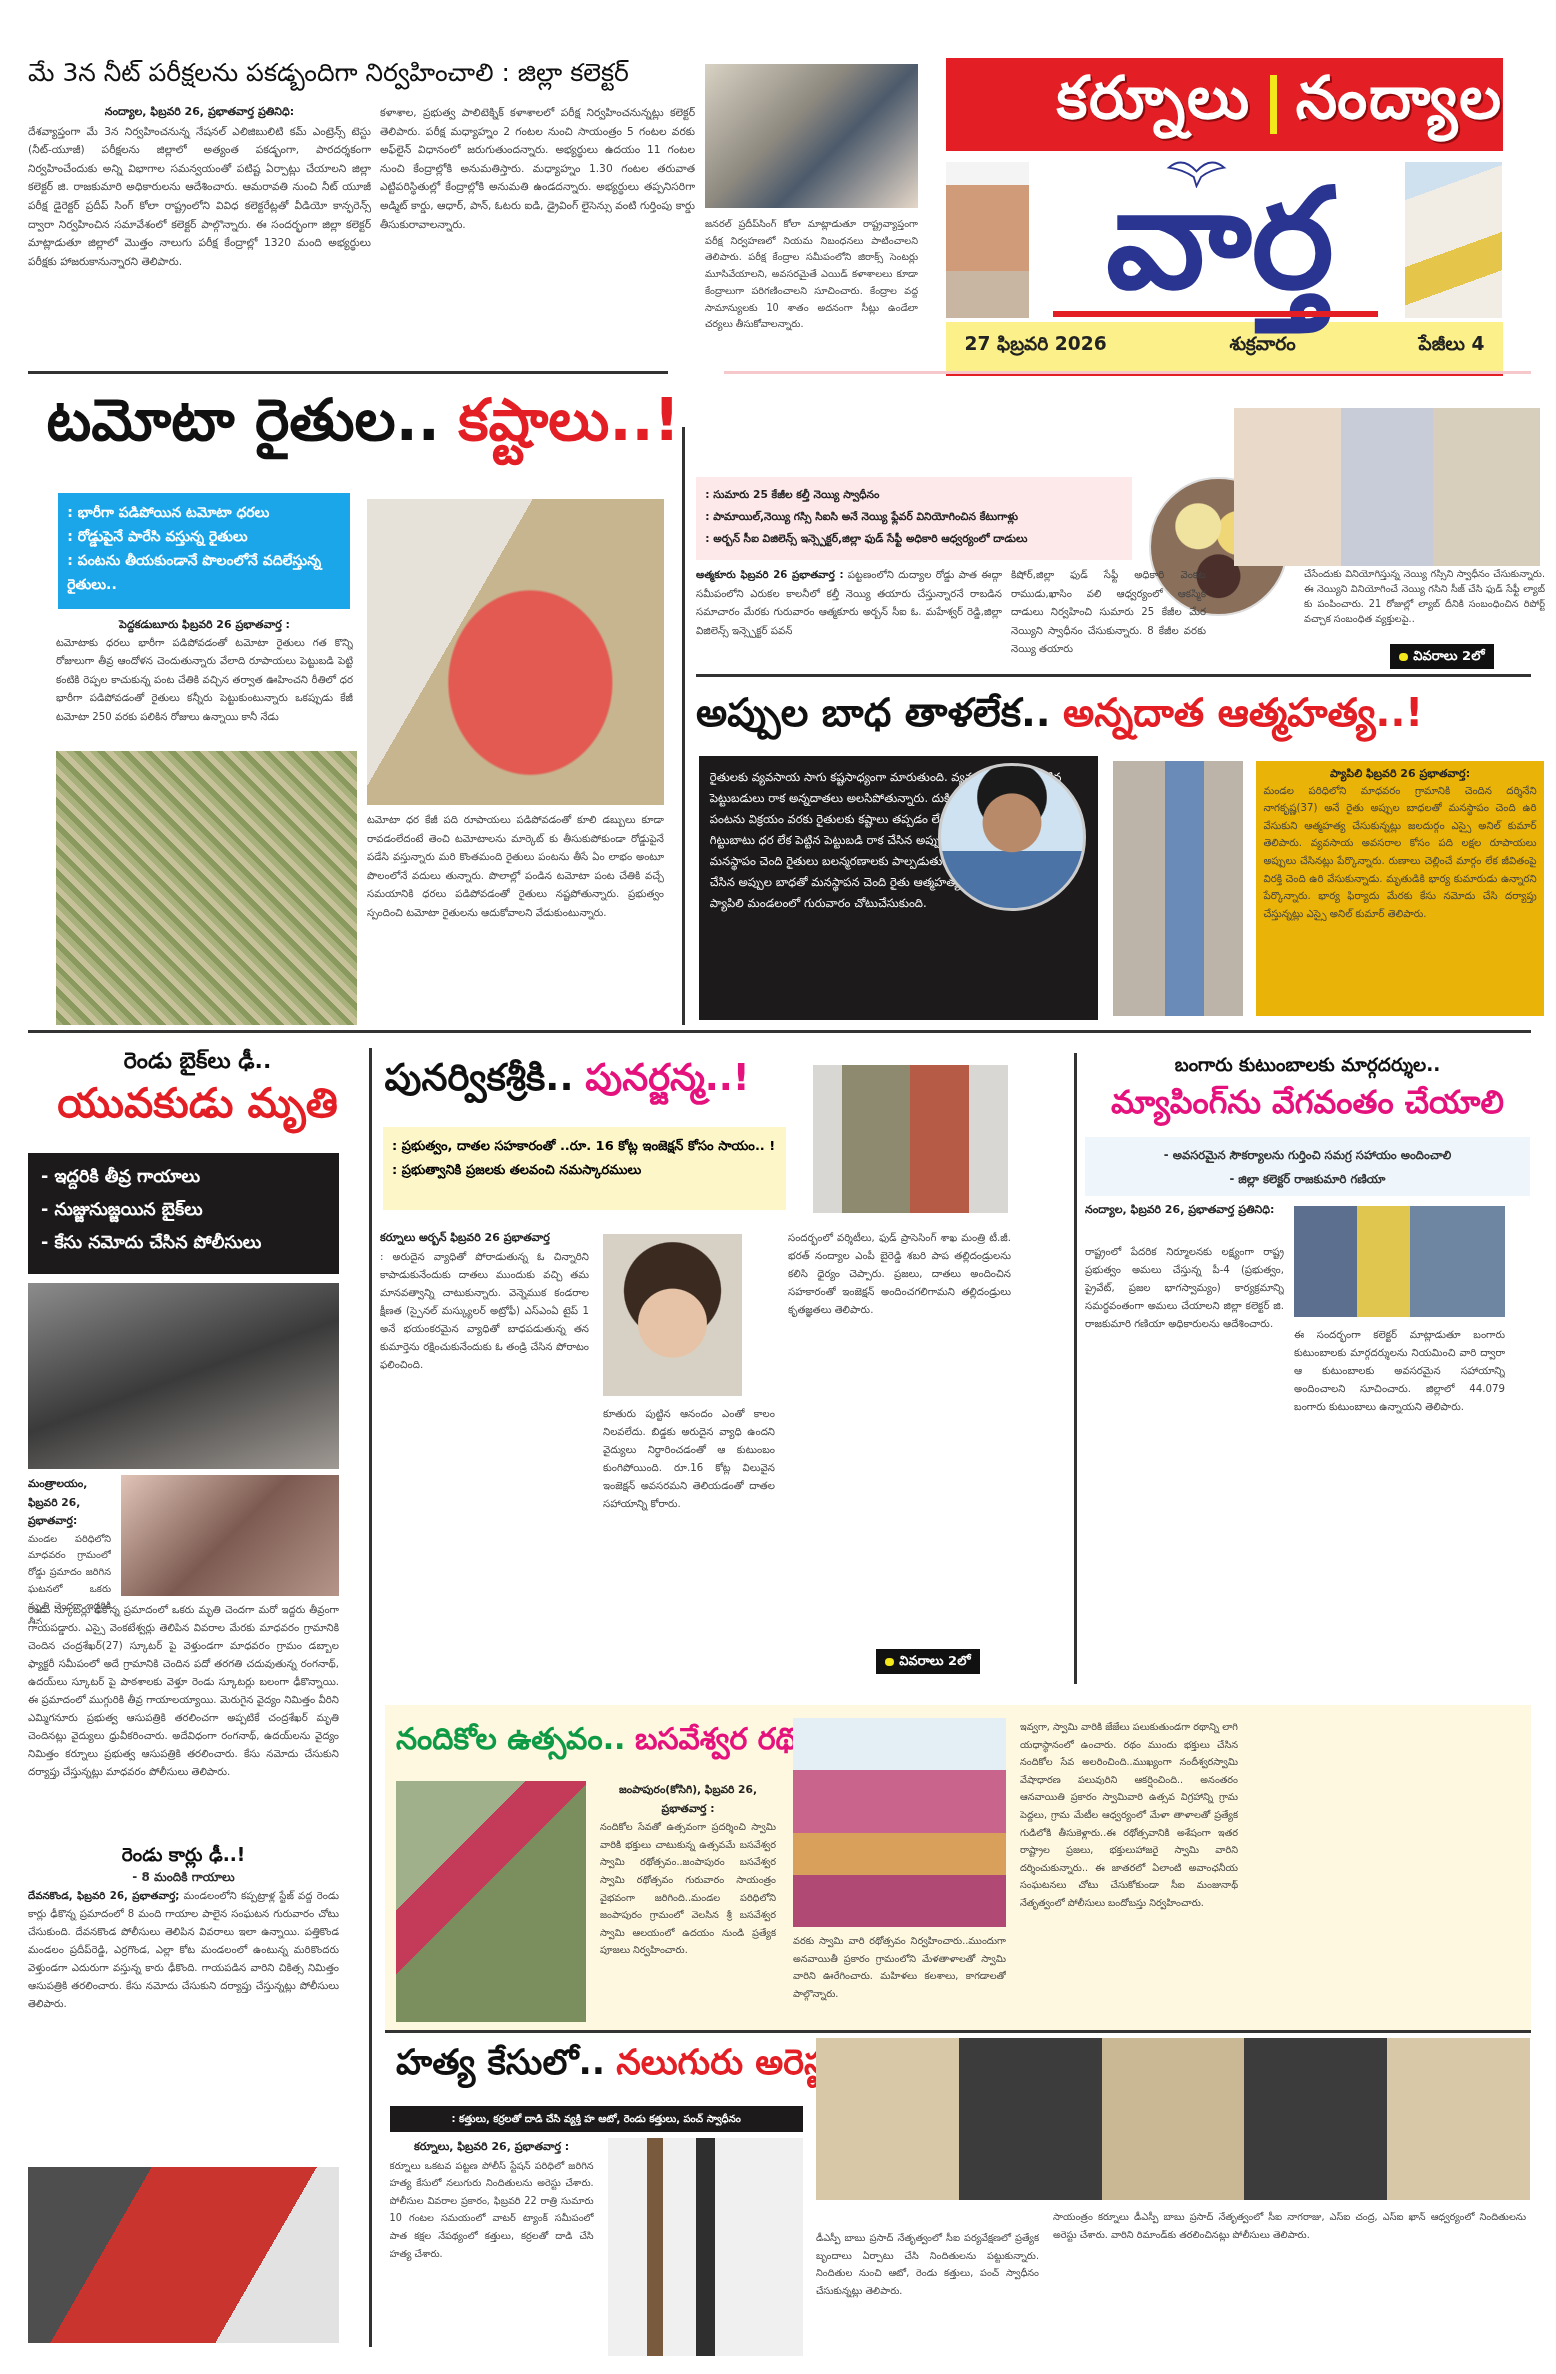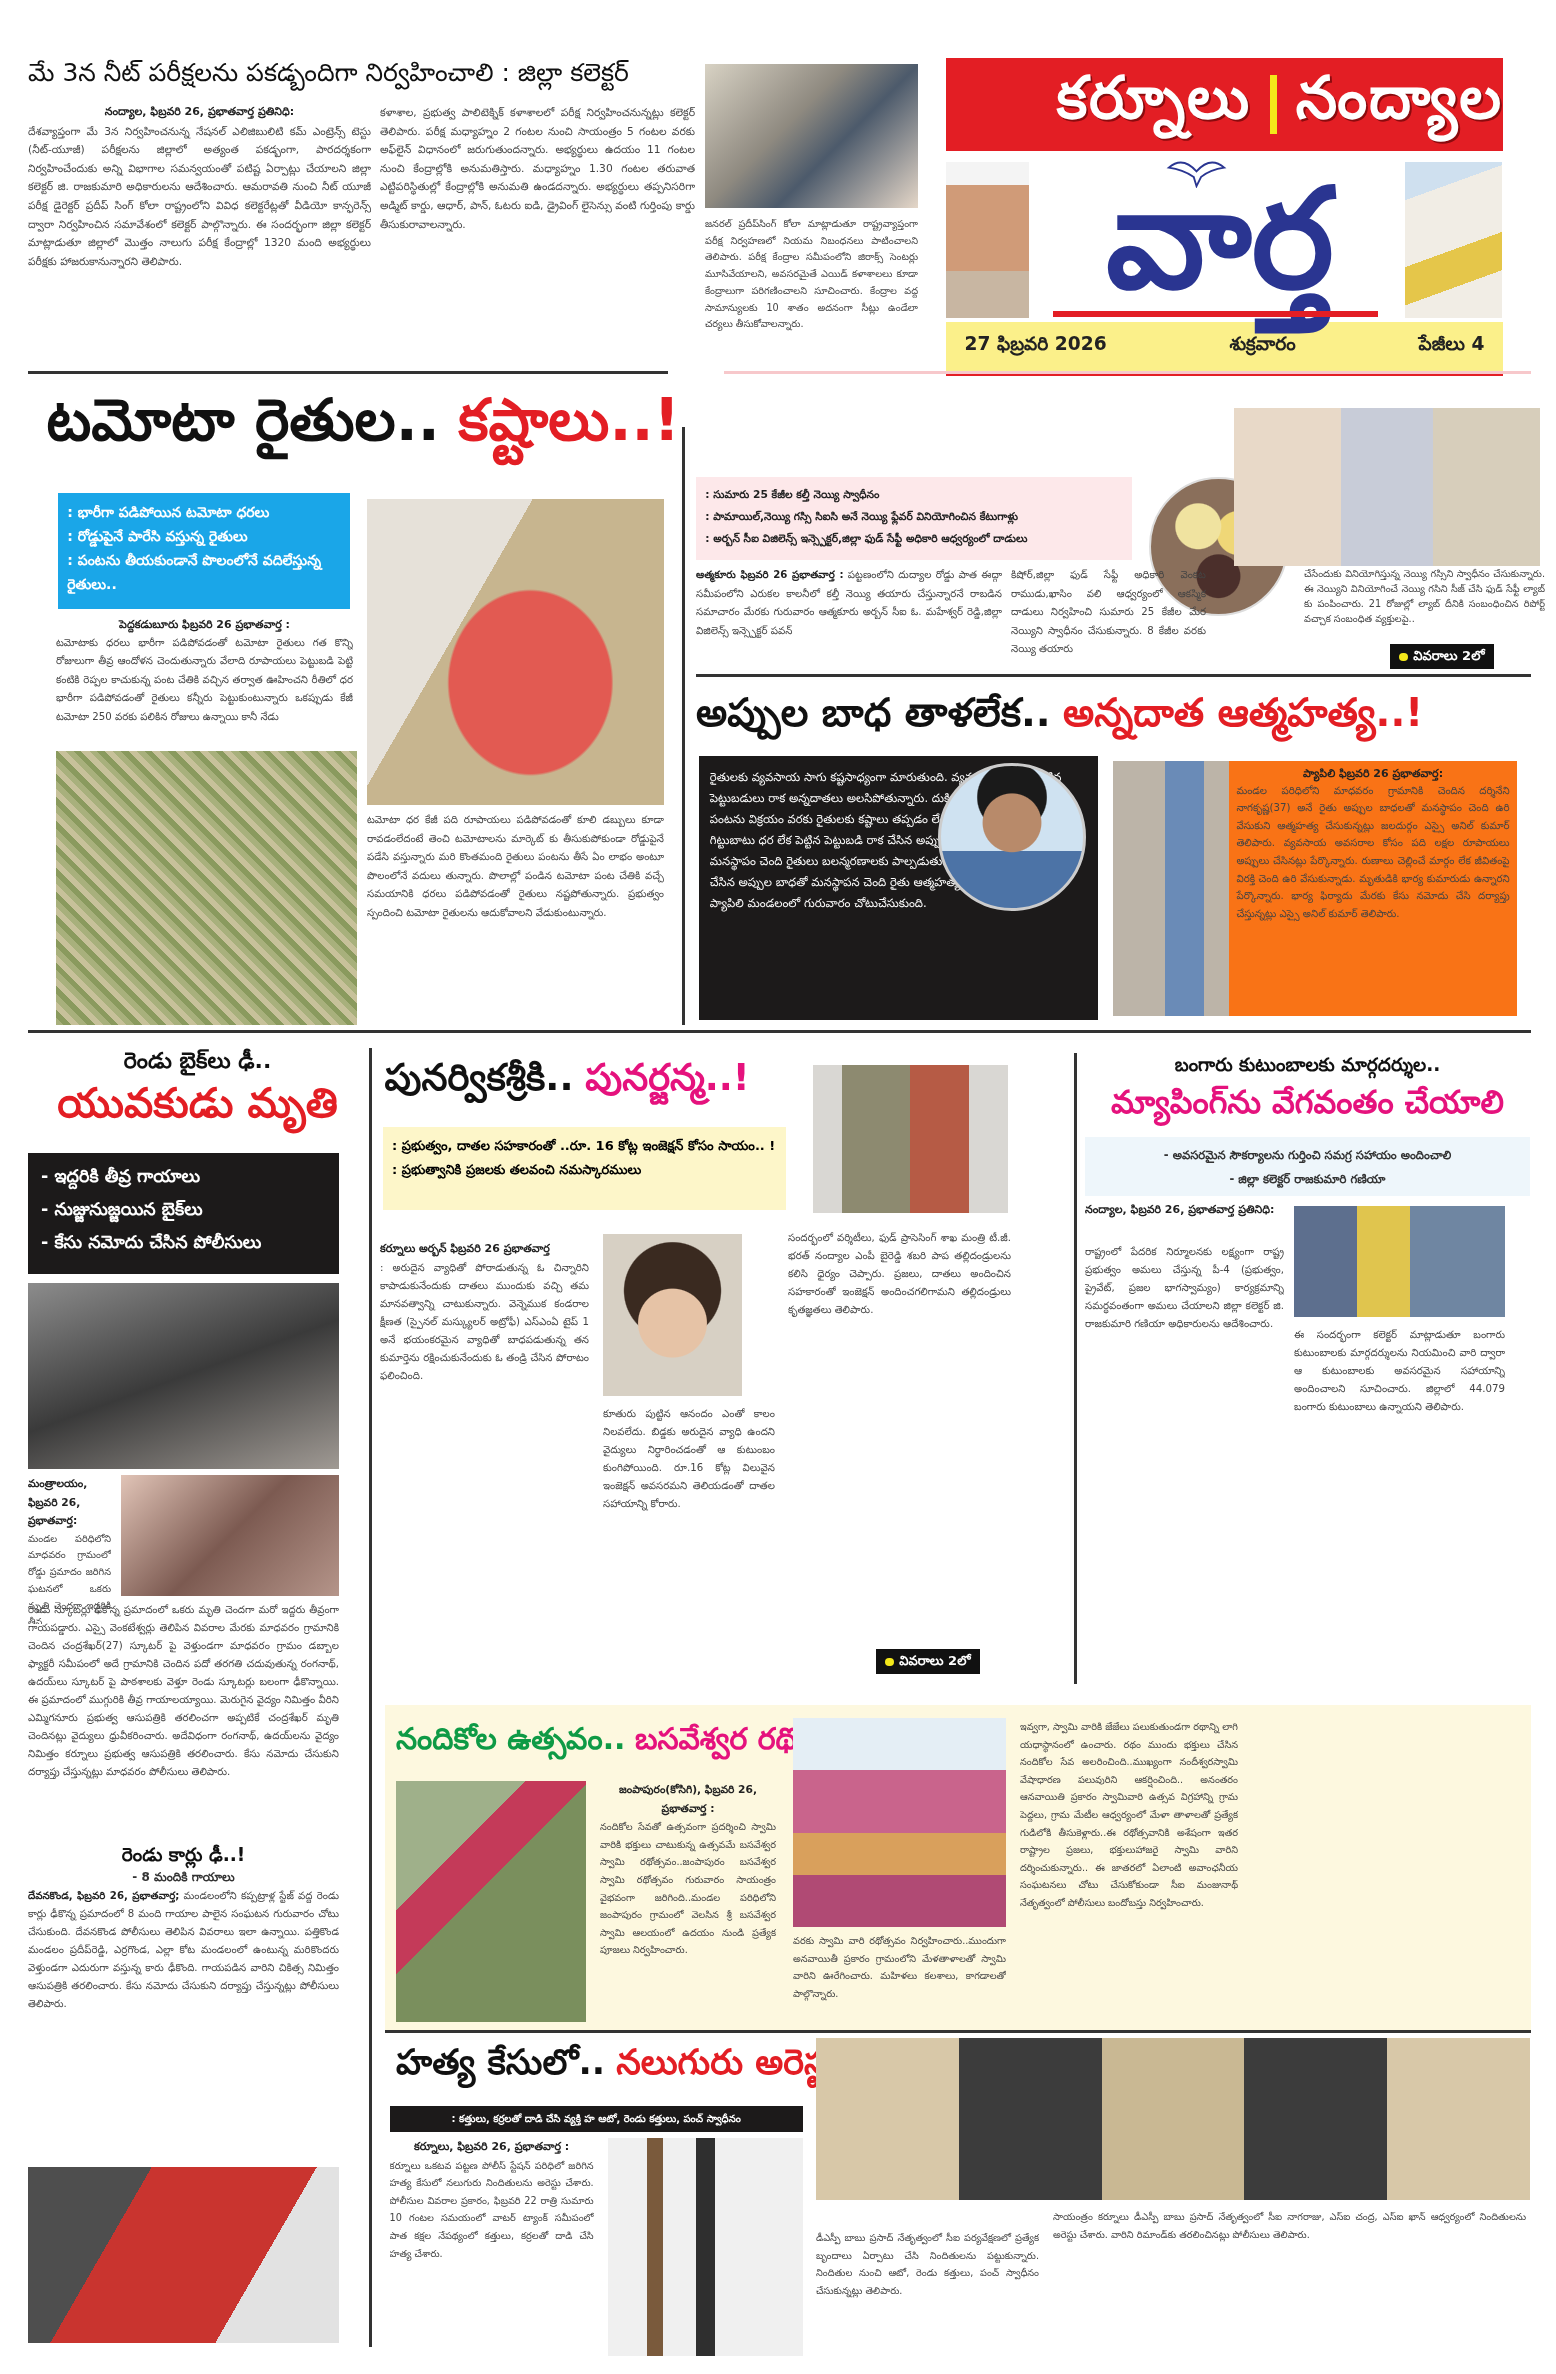--- a/index.html
+++ b/index.html
@@ -111,21 +111,21 @@
 <div class="abs" style="left:696px;top:682px;width:853px;height:343px;">
   <div style="font-size:39px;line-height:1.6;white-space:nowrap;">
     <span class="hl-black">అప్పుల బాధ తాళలేక..</span>
     <span class="hl-red">అన్నదాత ఆత్మహత్య..!</span>
   </div>
   <div class="abs" style="left:2.8px;top:74px;width:399px;height:264px;background:#1c1a1a;padding:11px;">
     <div style="color:#fff;font-size:11.6px;line-height:21px;">రైతులకు వ్యవసాయ సాగు కష్టసాధ్యంగా మారుతుంది. వ్యవసాయం కోసం పెట్టిన పెట్టుబడులు రాక అన్నదాతలు అలసిపోతున్నారు. దుక్కి నుండి పంట పండించిన పంటను విక్రయం వరకు రైతులకు కష్టాలు తప్పడం లేదు. పండించిన పంటకు గిట్టుబాటు ధర లేక పెట్టిన పెట్టుబడి రాక చేసిన అప్పులకు వడ్డీలు చెల్లించలేక మనస్థాపం చెంది రైతులు బలన్మరణాలకు పాల్పడుతున్నారు. వ్యవసాయ సాగు కోసం చేసిన అప్పుల బాధతో మనస్థాపన చెంది రైతు ఆత్మహత్య చేసుకున్న సంఘటన ప్యాపిలి మండలంలో గురువారం చోటుచేసుకుంది.</div>
     <div class="abs photo" style="left:239px;top:7.4px;width:148px;height:148px;border-radius:50%;border:3.7px solid #ccc;background:radial-gradient(circle at 50% 40%,#b88a6a 0 26%,transparent 27%),radial-gradient(circle at 50% 22%,#1a1a1a 0 26%,transparent 27%),linear-gradient(#cfe2f1 0 60%,#4c73a6 60%);"></div>
   </div>
   <div class="abs photo" style="left:417px;top:79px;width:130px;height:255px;background:linear-gradient(90deg,#bcb4a8 0 40%,#6a8bb7 40% 70%,#bcb4a8 70%);"></div>
-  <div class="abs" style="left:533px;top:79px;width:288px;height:255px;background:#f97316;padding:5.6px 7.4px;">
+  <div class="abs" style="left:560px;top:79px;width:288px;height:255px;background:#eab308;padding:5.6px 7.4px;">
     <div class="dateline" style="font-size:11px;text-align:center;">ప్యాపిలి ఫిబ్రవరి 26 ప్రభాతవార్త:</div>
     <div class="body-text" style="height:223px;font-size:10.2px;line-height:17.6px;">మండల పరిధిలోని మాధవరం గ్రామానికి చెందిన దర్శినేని నాగకృష్ణ(37) అనే రైతు అప్పుల బాధలతో మనస్థాపం చెంది ఉరి వేసుకుని ఆత్మహత్య చేసుకున్నట్లు జలదుర్గం ఎస్సై అనిల్ కుమార్ తెలిపారు. వ్యవసాయ అవసరాల కోసం పది లక్షల రూపాయలు అప్పులు చేసినట్లు పేర్కొన్నారు. రుణాలు చెల్లించే మార్గం లేక జీవితంపై విరక్తి చెంది ఉరి వేసుకున్నాడు. మృతుడికి భార్య కుమారుడు ఉన్నారని పేర్కొన్నారు. భార్య ఫిర్యాదు మేరకు కేసు నమోదు చేసి దర్యాప్తు చేస్తున్నట్లు ఎస్సై అనిల్ కుమార్ తెలిపారు.</div>
   </div>
 </div>
 
 <div class="abs rule-h" style="left:28px;top:1030px;width:1503px;"></div>
 
 <div class="abs" style="left:28px;top:1044px;width:339px;height:1299px;">
   <div style="text-align:center;font-size:22px;font-weight:bold;color:#111;line-height:33px;">రెండు బైక్‌లు ఢీ..</div>
   <div class="hl-red" style="text-align:center;font-size:41px;line-height:52px;">యువకుడు మృతి</div>
@@ -158,21 +158,21 @@
 <div class="abs" style="left:380px;top:1048px;width:686px;height:649px;">
   <div style="font-size:37px;line-height:1.6;white-space:nowrap;padding-left:4.6px;">
     <span class="hl-black">పునర్విక‌శ్రీకి..</span>
     <span class="hl-pink">పునర్జన్మ..!</span>
   </div>
   <div class="abs bullet-box" style="left:2.8px;top:79px;width:403px;height:83px;background:#fdf6c9;font-size:13px;line-height:24px;font-weight:bold;color:#000000;">
     <div>: ప్రభుత్వం, దాతల సహకారంతో ..రూ. 16 కోట్ల ఇంజెక్షన్ కోసం సాయం.. !</div>
     <div>: ప్రభుత్వానికి ప్రజలకు తలవంచి నమస్కారములు</div>
   </div>
   <div class="abs photo" style="left:433px;top:16.7px;width:195px;height:148px;background:linear-gradient(90deg,#d9d7d3 0 15%,#8d8a70 15% 50%,#b65b45 50% 80%,#d9d7d3 80%);"></div>
-  <div class="abs" style="left:0;top:192px;width:209px;">
+  <div class="abs" style="left:0;top:181px;width:209px;">
     <div class="dateline" style="font-size:11px;line-height:18.6px;">కర్నూలు అర్బన్ ఫిబ్రవరి 26 ప్రభాతవార్త</div>
     <div class="body-text" style="height:450px;font-size:10.2px;line-height:18px;">: అరుదైన వ్యాధితో పోరాడుతున్న ఓ చిన్నారిని కాపాడుకునేందుకు దాతలు ముందుకు వచ్చి తమ మానవత్వాన్ని చాటుకున్నారు. వెన్నెముక కండరాల క్షీణత (స్పైనల్ మస్క్యులర్ అట్రోఫీ) ఎస్ఎంఏ టైప్ 1 అనే భయంకరమైన వ్యాధితో బాధపడుతున్న తన కుమార్తెను రక్షించుకునేందుకు ఓ తండ్రి చేసిన పోరాటం ఫలించింది.</div>
   </div>
   <div class="abs photo" style="left:223px;top:186px;width:139px;height:162px;background:radial-gradient(circle at 50% 55%,#e6c3a6 0 30%,transparent 31%),radial-gradient(circle at 50% 35%,#3a2a20 0 38%,transparent 39%),#d7d0c4;"></div>
   <div class="abs body-text" style="left:223px;top:357px;width:172px;height:274px;font-size:10.2px;line-height:18px;">కూతురు పుట్టిన ఆనందం ఎంతో కాలం నిలవలేదు. బిడ్డకు అరుదైన వ్యాధి ఉందని వైద్యులు నిర్ధారించడంతో ఆ కుటుంబం కుంగిపోయింది. రూ.16 కోట్ల విలువైన ఇంజెక్షన్ అవసరమని తెలియడంతో దాతల సహాయాన్ని కోరారు.</div>
   <div class="abs body-text" style="left:408px;top:181px;width:223px;height:408px;font-size:10.2px;line-height:18px;">సందర్భంలో వర్శిటీలు, ఫుడ్ ప్రాసెసింగ్ శాఖ మంత్రి టీ.జీ. భరత్ నంద్యాల ఎంపీ బైరెడ్డి శబరి పాప తల్లిదండ్రులను కలిసి ధైర్యం చెప్పారు. ప్రజలు, దాతలు అందించిన సహకారంతో ఇంజెక్షన్ అందించగలిగామని తల్లిదండ్రులు కృతజ్ఞతలు తెలిపారు.</div>
   <div class="abs more-tag" style="left:496px;top:601px;">
     <span class="dot"></span>
     <span>వివరాలు 2లో</span>
   </div>

